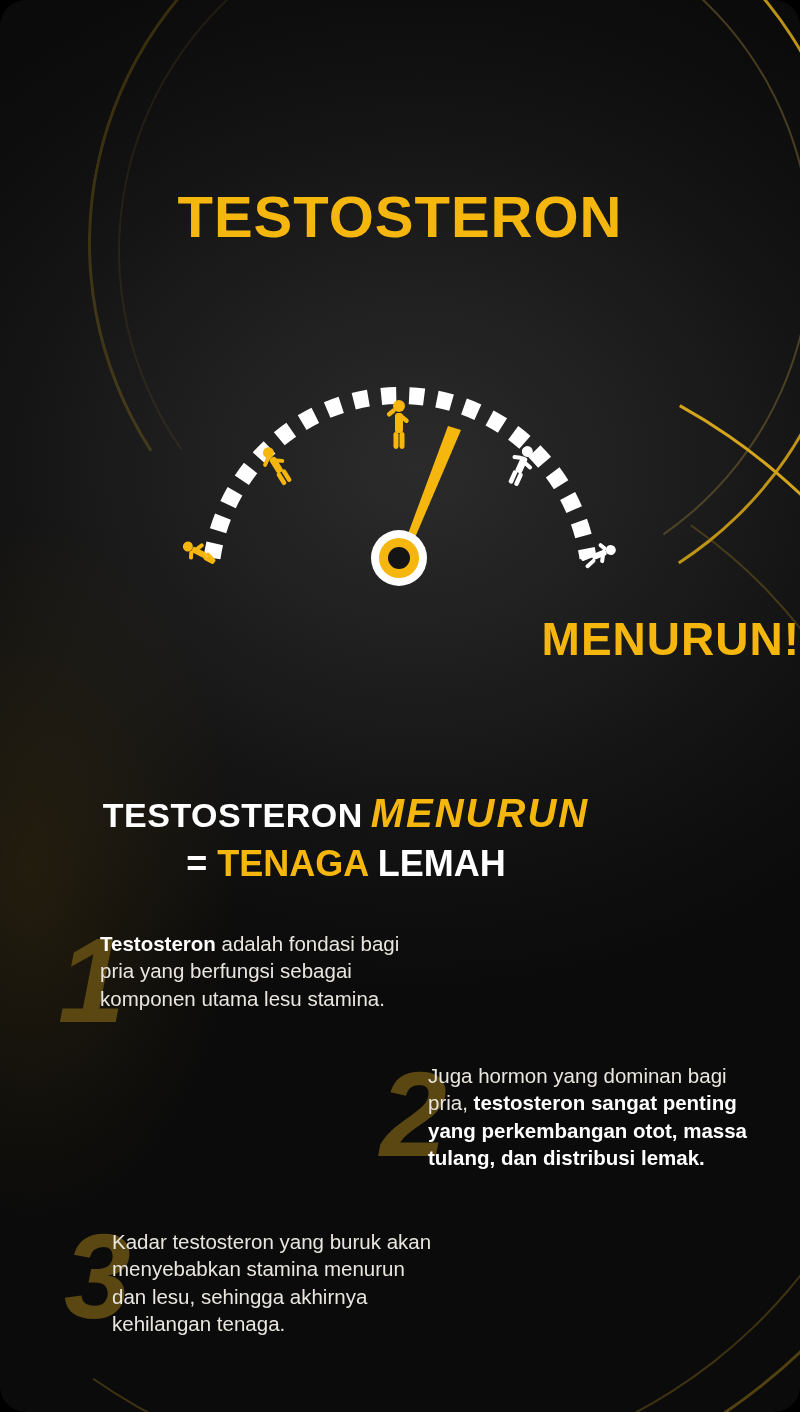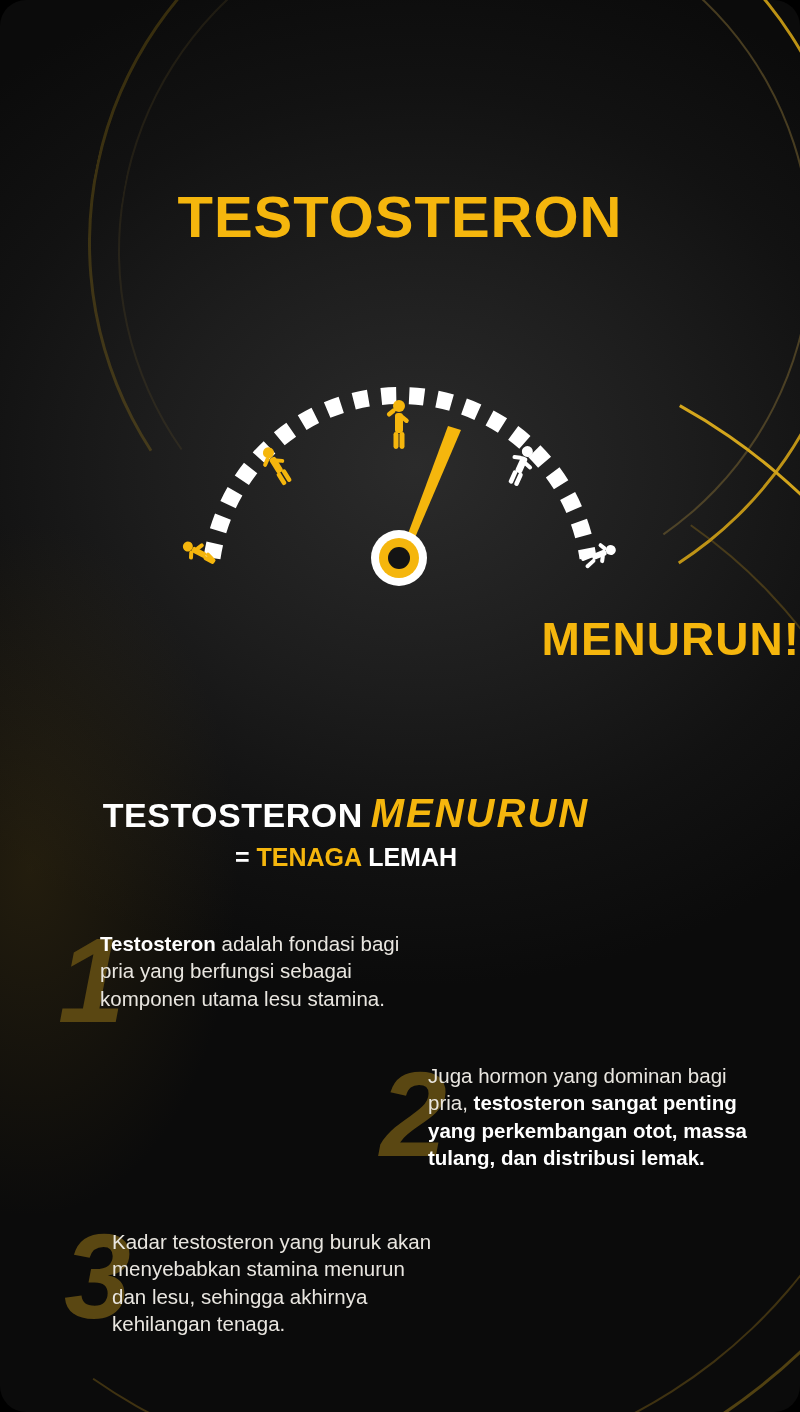--- a/index.html
+++ b/index.html
@@ -144,21 +144,21 @@
     letter-spacing: 0.5px;
   }
   .subhead .row1 .accent {
     color: #f5b60d;
     font-style: italic;
     font-size: 40px;
     letter-spacing: 2px;
     margin-left: 8px;
   }
   .subhead .row2 {
-    font-size: 25px;
+    font-size: 36px;
     font-weight: bold;
     color: #ffffff;
     margin-top: 6px;
   }
   .subhead .row2 .accent {
     color: #f5b60d;
   }
 
   
   .point {

